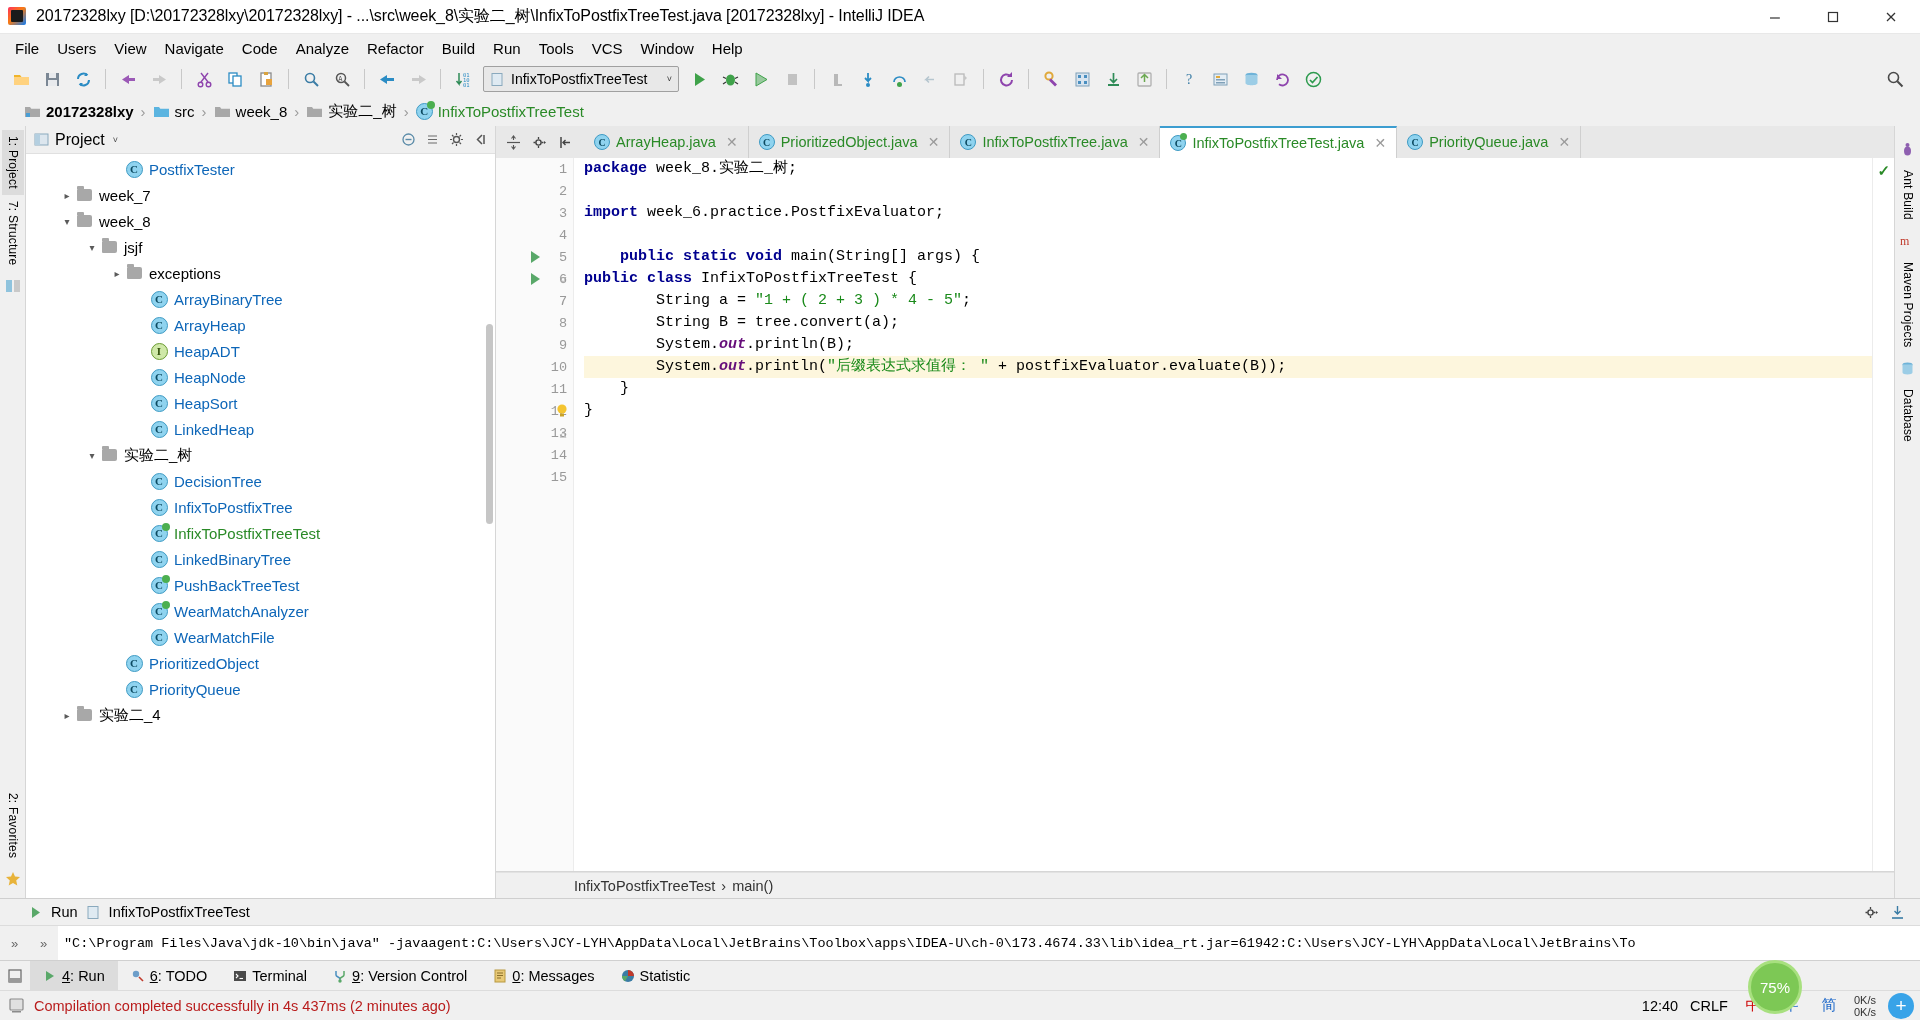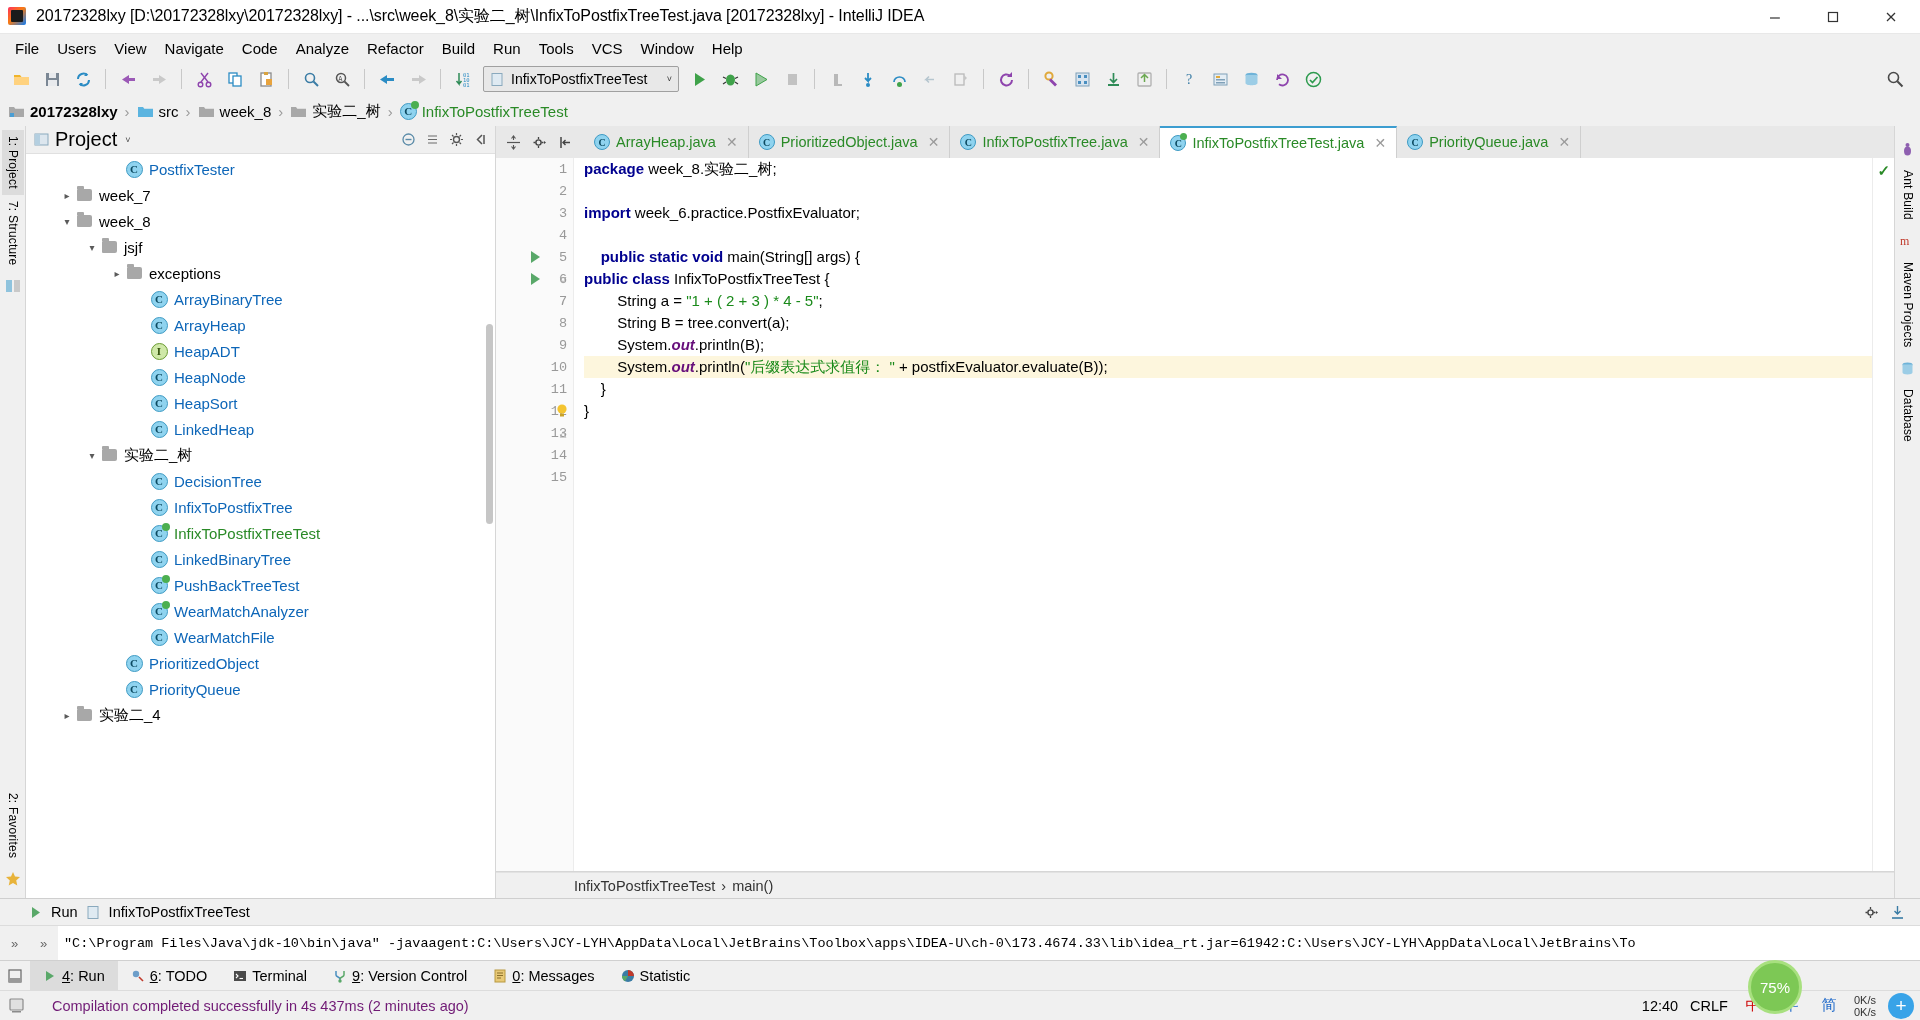--- a/index.html
+++ b/index.html
@@ -41,21 +41,21 @@
   .tbsep { width: 1px; height: 20px; background: #c8c8c8; margin: 0 6px; }
   .runcfg {
     height: 26px; min-width: 196px; border: 1px solid #a0a0a0; background: #e8e8e8;
     display: flex; align-items: center; padding: 0 6px; gap: 6px; border-radius: 2px; margin: 0 4px;
   }
   .runcfg-text { font-size: 14px; color: #000; white-space: nowrap; }
   .caret { font-size: 9px; color: #333; margin-left: auto; }
   .search-right { margin-left: auto; margin-right: 10px; }
 
   
-  .breadcrumb { height: 30px; flex: 0 0 30px; display: flex; align-items: center; background: #f0f0f0; padding-left: 8px; }
+  .breadcrumb { height: 30px; flex: 0 0 30px; display: flex; align-items: center; background: #f0f0f0; padding-left: 24px; }
   .crumb { display: flex; align-items: center; gap: 5px; padding-right: 4px; font-size: 15px; color: #000; white-space: nowrap; }
   .crumb.bold { font-weight: bold; }
   .crumb.green { color: #2a8a27; }
   .crumb-sep { color: #9a9a9a; font-size: 15px; padding: 0 7px 0 3px; }
 
   
   .main { flex: 1 1 auto; display: flex; min-height: 0; }
 
   
   .rail {
@@ -77,21 +77,21 @@
 
   
   .project {
     width: 470px; flex: 0 0 470px; background: #ffffff; display: flex; flex-direction: column;
     border-right: 1px solid #d6d6d6;
   }
   .project-head {
     height: 28px; flex: 0 0 28px; background: #f0f0f0; display: flex; align-items: center;
     padding: 0 4px 0 8px; gap: 6px; border-bottom: 1px solid #e0e0e0;
   }
-  .project-title { font-size: 20px; color: #000; }
+  .project-title { font-size: 16px; color: #000; }
   .ph-caret { font-size: 9px; color: #444; margin-left: 2px; }
   .ph-right { margin-left: auto; display: flex; align-items: center; gap: 2px; }
   .ph-btn { width: 22px; height: 22px; display: flex; align-items: center; justify-content: center; border-radius: 3px; }
 
   .tree { flex: 1 1 auto; overflow: hidden; padding-top: 2px; position: relative; }
   .node { height: 26px; display: flex; align-items: center; font-size: 15px; color: #000; white-space: nowrap; }
   .arrow { width: 16px; height: 16px; display: flex; align-items: center; justify-content: center; flex: 0 0 16px; color: #5a5a5a; font-size: 10px; }
   .nicon { width: 18px; height: 18px; flex: 0 0 18px; margin-right: 6px; display: flex; align-items: center; justify-content: center; }
   .nlabel { }
   .nlabel.green { color: #2a8a27; }
@@ -139,21 +139,21 @@
     position: relative; font-family: "Liberation Mono", monospace;
   }
   .gline { height: 22px; display: flex; align-items: center; justify-content: flex-end; padding-right: 6px;
     font-size: 13.5px; color: #999; }
   .grun { position: absolute; left: 32px; width: 14px; height: 22px; display: flex; align-items: center; justify-content: center; }
   .play-tri { width: 0; height: 0; border-left: 9px solid #59a869; border-top: 6px solid transparent; border-bottom: 6px solid transparent; }
   .bulb { position: absolute; left: 58px; width: 16px; height: 22px; display: flex; align-items: center; justify-content: center; font-size: 14px; }
   .fold { position: absolute; left: 60px; width: 14px; height: 22px; display: flex; align-items: center; justify-content: center; color: #aaa; font-size: 11px; }
 
   .code {
-    flex: 1 1 auto; position: relative; font-family: Liberation Sans, sans-serif;
+    flex: 1 1 auto; position: relative; font-family: Liberation Mono, monospace;
     font-size: 15px; padding-left: 10px; overflow: hidden;
   }
   .cline { height: 22px; line-height: 22px; white-space: pre; color: #000; }
   .cline.hl { background: #fdf6dd; }
   .kw { color: #00008f; font-weight: bold; }
   .str { color: #1a8a1a; }
   .fld { color: #660e7a; font-style: italic; font-weight: bold; }
   .right-strip { position: absolute; right: 0; top: 0; bottom: 0; width: 22px; background: #fff; border-left: 1px solid #ececec; }
   .check-mark { position: absolute; right: 4px; top: 4px; color: #2a8a27; font-size: 15px; font-weight: bold; }
 
@@ -175,21 +175,21 @@
   }
 
   
   .bottombar { height: 30px; flex: 0 0 30px; background: #f0f0f0; display: flex; align-items: stretch; border-top: 1px solid #d0d0d0; }
   .bt { display: flex; align-items: center; gap: 5px; padding: 0 13px; font-size: 14.5px; color: #000; white-space: nowrap; }
   .bt.sel { background: #dcdcdc; }
   .bt u { text-decoration: underline; }
 
   
   .statusbar { height: 30px; flex: 0 0 30px; background: #f0f0f0; display: flex; align-items: center; padding: 0 6px; gap: 10px; border-top: 1px solid #dcdcdc; position: relative; }
-  .sb-msg { font-size: 14.5px; color: #701a75; white-space: nowrap; margin-left: 46px; }
+  .sb-msg { font-size: 14.5px; color: #b91c1c; white-space: nowrap; margin-left: 28px; }
   .sb-right { margin-left: auto; display: flex; align-items: center; gap: 12px; }
   .sb-item { font-size: 14.5px; color: #000; white-space: nowrap; }
   .ime-box { width: 26px; height: 24px; display: flex; align-items: center; justify-content: center; font-size: 15px; color: #c00; }
   .ime-box.blue { color: #1a66c9; }
   .zoom-badge {
     position: absolute; right: 118px; bottom: 6px; width: 54px; height: 54px; border-radius: 50%;
     background: #7dc855; color: #fff; display: flex; align-items: center; justify-content: center;
     font-size: 15px; border: 3px solid #a8e07f;
   }
   .net-num { font-size: 11px; color: #333; line-height: 12px; }

